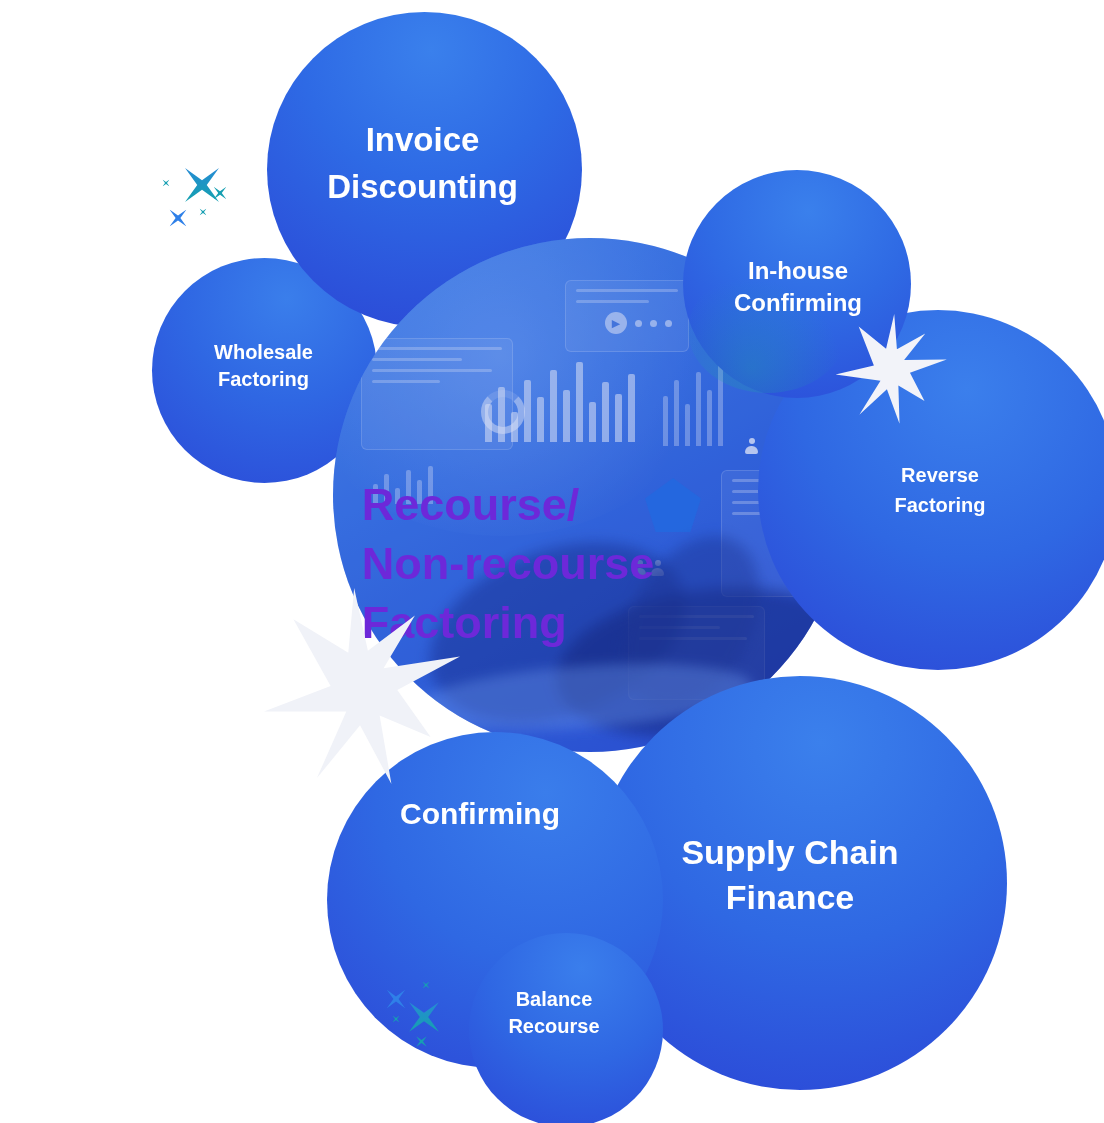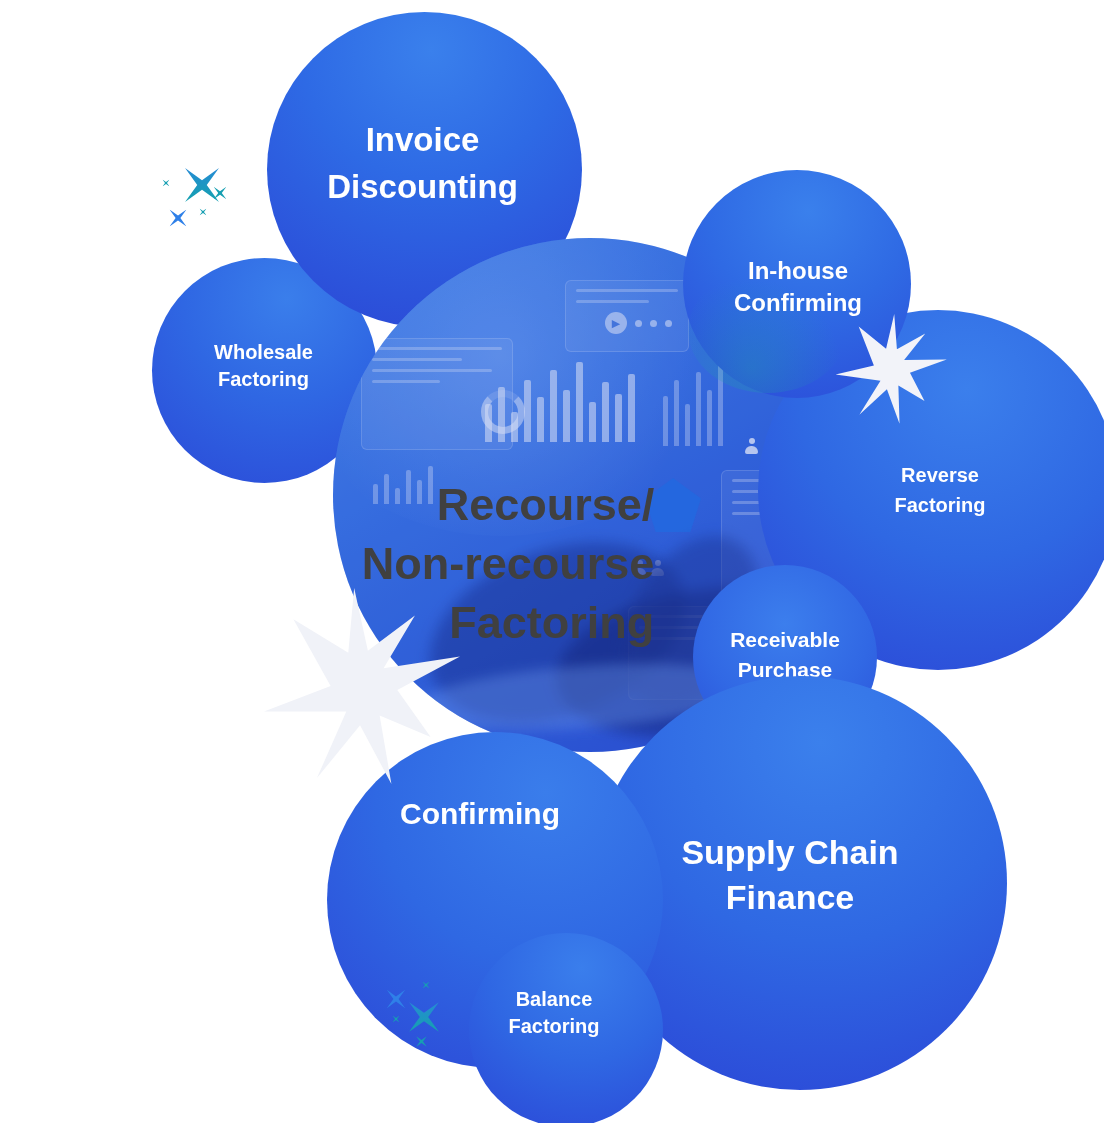--- a/index.html
+++ b/index.html
@@ -94,22 +94,22 @@
     background:rgba(255,255,255,0.8);}
   .person::after{content:"";position:absolute;left:0;bottom:0;width:13px;height:8px;
     border-radius:6px 6px 2px 2px;background:rgba(255,255,255,0.8);}
   .sil{position:absolute;filter:blur(7px);border-radius:50%;}
   .tint{position:absolute;inset:0;background:rgba(41,77,198,0.18);}
 
   
   .center-title{
     position:absolute;left:50%;top:50%;z-index:5;
     transform:translate(calc(-50% - 44px),calc(-50% + 2px));
-    color:#404040;font-weight:700;font-size:45px;line-height:1.32;
-    text-align:right;white-space:pre-line;
+    color:#6d28d9;font-weight:700;font-size:45px;line-height:1.32;
+    text-align:left;white-space:pre-line;
   }
 
   
   .starburst{position:absolute;z-index:10;}
   .spark{position:absolute;z-index:10;
     clip-path:polygon(50% 0%,57% 43%,100% 50%,57% 57%,50% 100%,43% 57%,0% 50%,43% 43%);
     transform:rotate(45deg);}
   .spark.teal{background:#169fb2;}
   .spark.blue{background:#2f80e8;}
   .spark.grad{background:linear-gradient(135deg,#2f80e8 0%,#169fb2 70%);}
@@ -217,34 +217,30 @@
 Factoring</div>
 
   <div class="bubble b-reverse">
     <span>Reverse
 Factoring</span>
   </div>
   <div class="bubble b-in-house">
     <span style="position:relative;z-index:2;">In-house
 Confirming</span>
   </div>
-  <div class="bubble b-receivable">
-    <span>Receivable
-Purchase</span>
-  </div>
   <div class="bubble b-confirming">
     <span>Confirming</span>
   </div>
   <div class="bubble b-supply-chain">
     <span>Supply Chain
 Finance</span>
   </div>
   <div class="bubble b-balance">
     <span>Balance
-Factoring</span>
+Recourse</span>
   </div>
 
   <svg class="starburst" style="left:263px;top:588px;" width="198" height="196" viewBox="0 0 200 200">
     <polygon fill="#f0f2f8" points="92,0 106,64 154,28 122,82 200,70 136,104 170,152 118,130 130,200 98,140 54,194 84,126 0,126 68,100 30,32 86,66"></polygon>
   </svg>
   <svg class="starburst" style="left:836px;top:314px;transform:rotate(8deg);" width="110" height="108" viewBox="0 0 200 200">
     <polygon fill="#f2f3f9" points="92,0 106,64 154,28 122,82 200,70 136,104 170,152 118,130 130,200 98,140 54,194 84,126 0,126 68,100 30,32 86,66"></polygon>
   </svg>
 
   <div>

